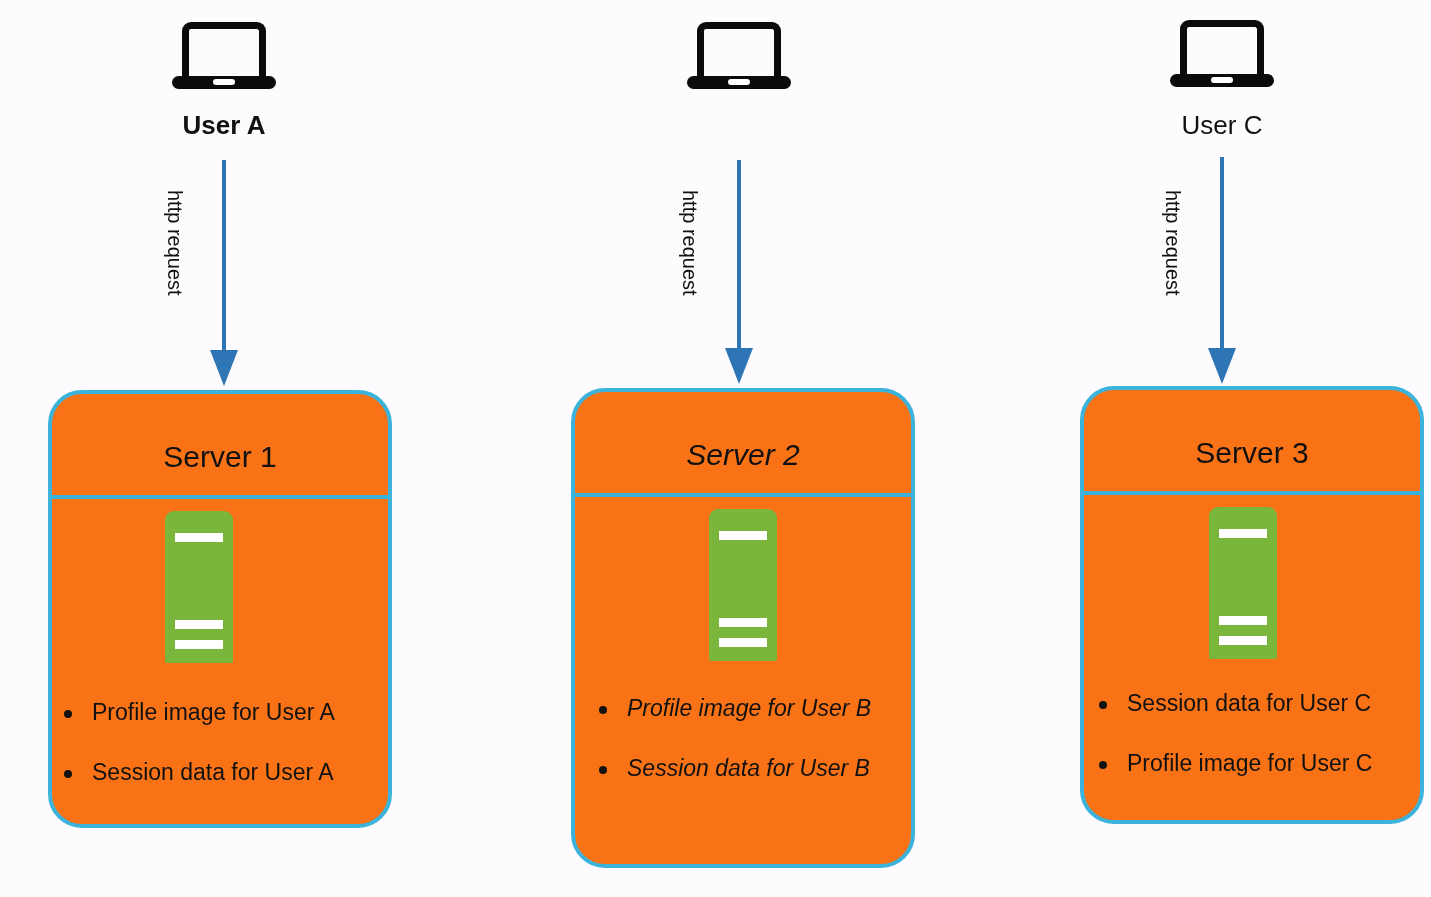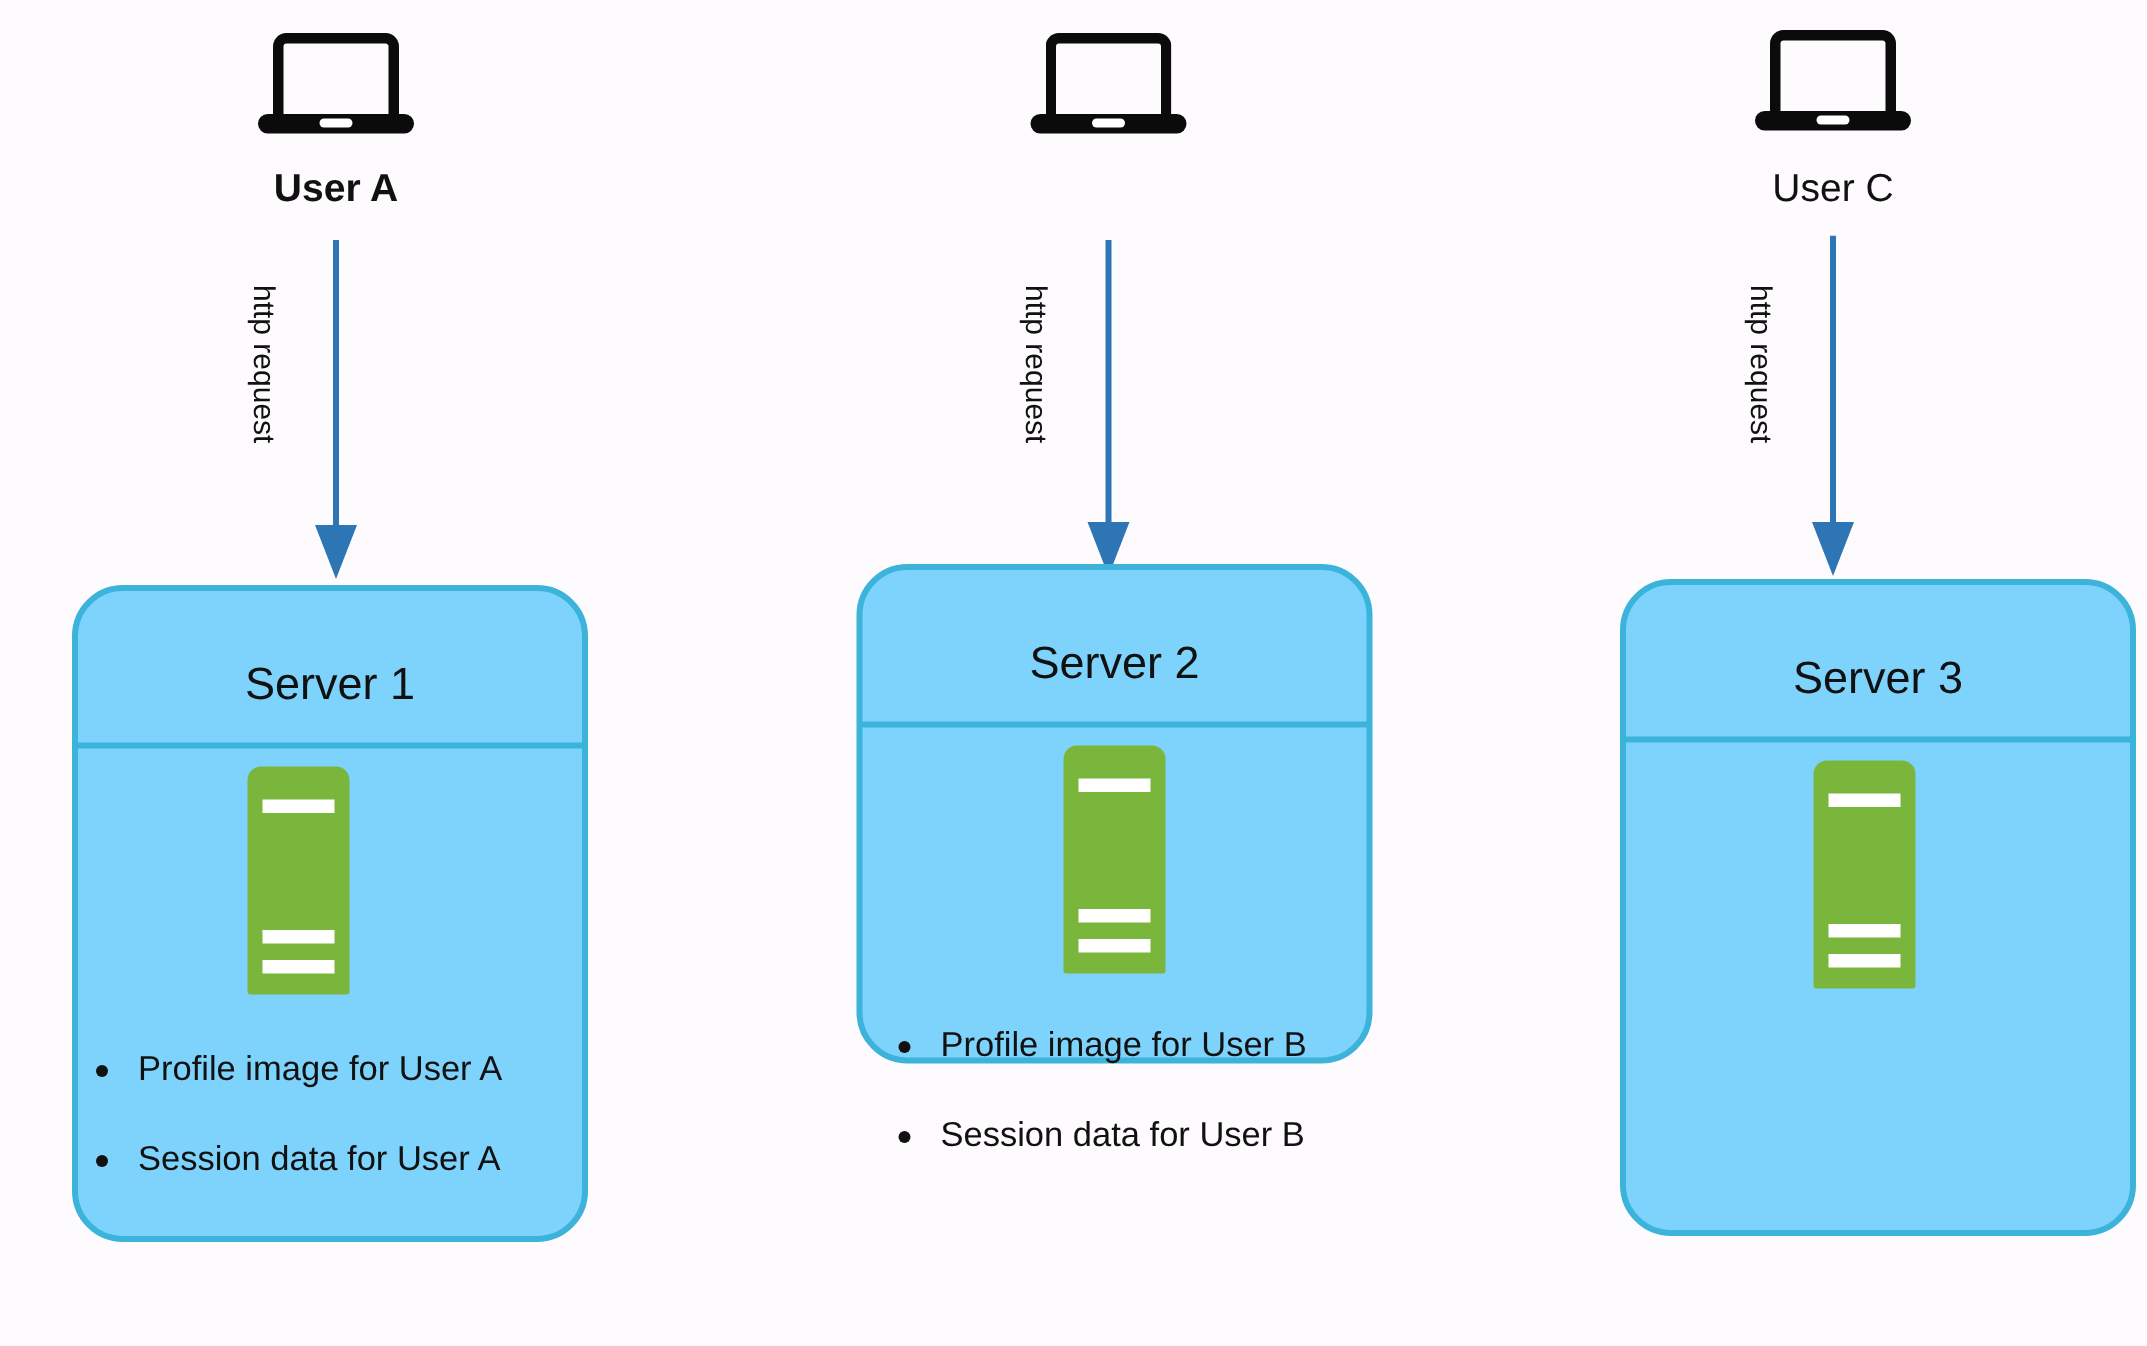--- a/index.html
+++ b/index.html
@@ -89,21 +89,21 @@
     transform: rotate(90deg);
     transform-origin: left top;
   }
 
   
   .server-box {
     position: absolute;
     border: 4px solid #3bb3db;
     border-radius: 34px;
     box-sizing: border-box;
-    background: #7dd3fc;
+    background: #f97316;
   }
   .server-title {
     position: absolute;
     left: 0;
     width: 100%;
     text-align: center;
     font-size: 30px;
     color: #111111;
     white-space: nowrap;
   }
@@ -222,21 +222,21 @@
 
     <div class="arrow-wrap" style="left:199px; top:160px;">
       <svg class="arrow-svg" width="40" height="224" viewBox="0 0 40 224">
         <line x1="20" y1="0" x2="20" y2="198" stroke="#2e75b6" stroke-width="4"></line>
         <polygon points="20,224 6,188 34,188" fill="#2e75b6"></polygon>
       </svg>
     </div>
 
     <div class="edge-label" style="left:181px; top:190px;">http request</div>
 
-    <div class="server-box" style="left:51px; top:376px; width:344px; height:333px;">
+    <div class="server-box" style="left:51px; top:388px; width:344px; height:480px;font-style:italic;">
       <div class="server-title" style="top:46px;">Server 2</div>
       <div class="server-divider" style="top:101px;"></div>
 
       <div class="rack" style="left:134px; top:117px;">
         <div class="rack-bar b1"></div>
         <div class="rack-bar b2"></div>
         <div class="rack-bar b3"></div>
       </div>
 
       <ul class="bullets" style="left:20px; top:303px;">
@@ -268,17 +268,21 @@
     <div class="server-box" style="left:70px; top:386px; width:344px; height:438px;">
       <div class="server-title" style="top:46px;">Server 3</div>
       <div class="server-divider" style="top:101px;"></div>
 
       <div class="rack" style="left:125px; top:117px;">
         <div class="rack-bar b1"></div>
         <div class="rack-bar b2"></div>
         <div class="rack-bar b3"></div>
       </div>
 
+      <ul class="bullets" style="left:11px; top:300px;">
+        <li>Session data for User C</li>
+        <li>Profile image for User C</li>
+      </ul>
     </div>
   </div>
 
 
 </div>
 
 </body></html>

